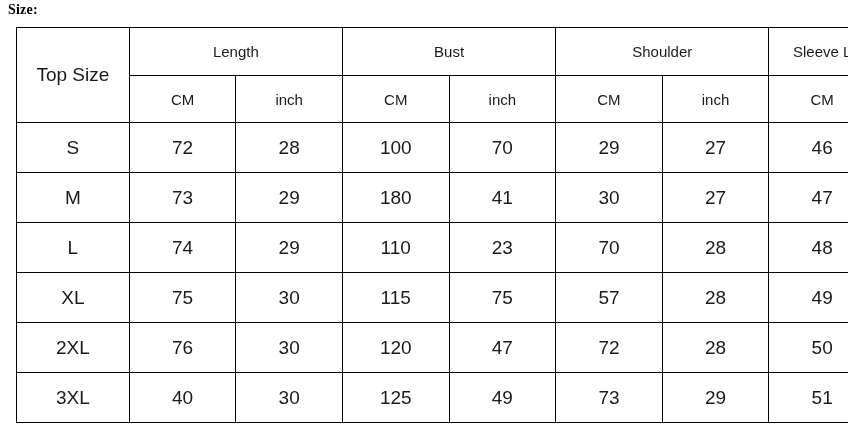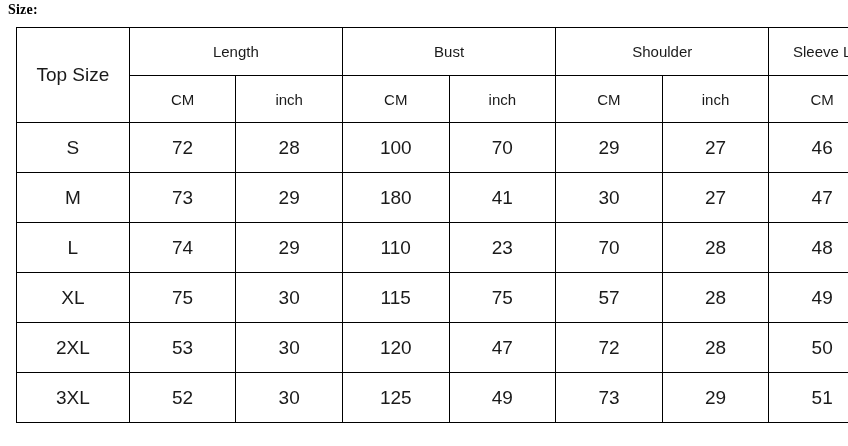--- a/index.html
+++ b/index.html
@@ -140,31 +140,31 @@
           <td>75</td>
           <td>30</td>
           <td>115</td>
           <td>75</td>
           <td>57</td>
           <td>28</td>
           <td>49</td>
         </tr>
         <tr>
           <td>2XL</td>
-          <td>53</td>
+          <td>76</td>
           <td>30</td>
           <td>120</td>
           <td>47</td>
           <td>72</td>
           <td>28</td>
           <td>50</td>
         </tr>
         <tr>
           <td>3XL</td>
-          <td>52</td>
+          <td>40</td>
           <td>30</td>
           <td>125</td>
           <td>49</td>
           <td>73</td>
           <td>29</td>
           <td>51</td>
         </tr>
       </tbody>
     </table>
   </div>

